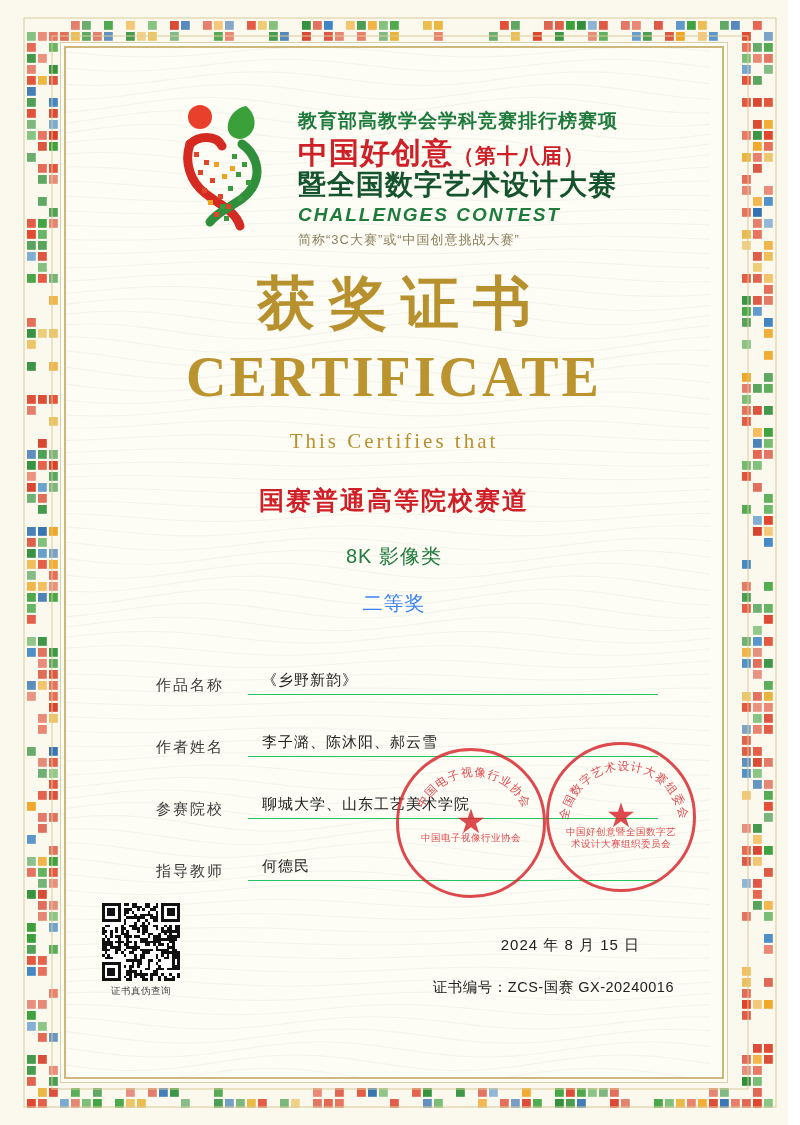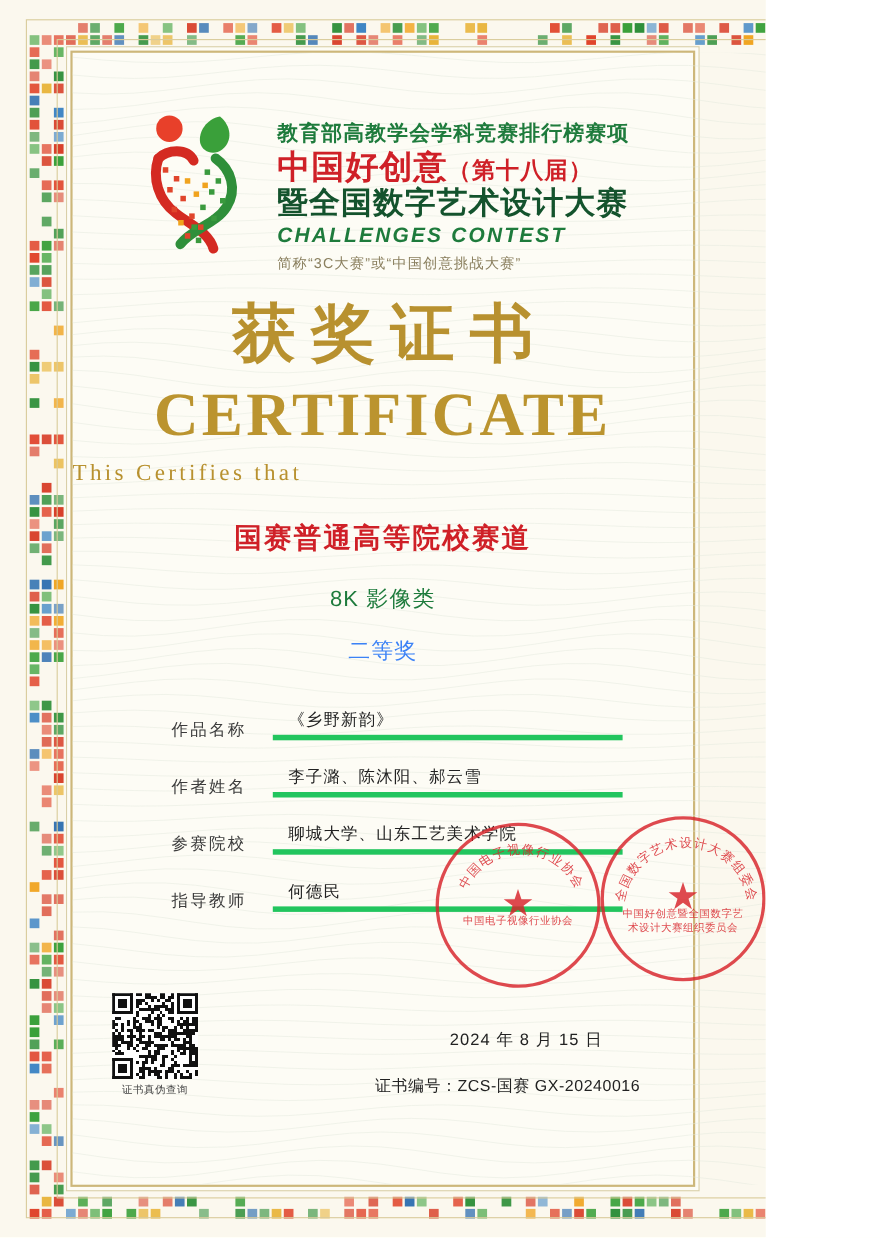--- a/index.html
+++ b/index.html
@@ -5,21 +5,21 @@
   * { box-sizing: border-box; }
   html, body {
     margin: 0; padding: 0;
     width: 800px; height: 1125px;
     background: #ffffff;
     font-family: "Liberation Sans", sans-serif;
   }
 
   #certificate {
     position: relative;
-    width: 696px;
+    width: 788px;
     height: 1125px;
     background: #fdfdf7;
     overflow: hidden;
   }
 
   
   .mosaic-border {
     position: absolute;
     inset: 0;
     background: #fbf9ef;
@@ -114,24 +114,25 @@
   .title-en {
     text-align: center;
     font-size: 56px;
     color: #bb942f;
     letter-spacing: 3px;
     margin-top: 2px;
     font-family: "Liberation Serif", serif;
     font-weight: bold;
   }
   .title-sub {
+    text-align: center;
     font-size: 21px;
     color: #b8912f;
     letter-spacing: 3px;
-    margin-top: 8px;
+    margin-top: 20px;
     font-family: "Liberation Serif", serif;
   }
 
   .track {
     text-align: center;
     font-size: 25px;
     font-weight: bold;
     color: #cf2027;
     margin-top: 30px;
     letter-spacing: 2px;
@@ -165,24 +166,25 @@
     font-size: 15px;
     color: #3b3b3b;
     width: 92px;
     flex: none;
     letter-spacing: 2px;
   }
   .field-value {
     flex: 1;
     font-size: 15px;
     color: #222;
-    border-bottom: 5px solid #22c55e;
+    border-bottom: 1px solid #22c55e;
     padding: 0 0 4px 14px;
     letter-spacing: 1px;
     min-height: 21px;
+    margin-top: 14px;
   }
 
   
   .seals {
     position: absolute;
     left: 330px;
     top: 700px;
     width: 300px;
     height: 160px;
   }

